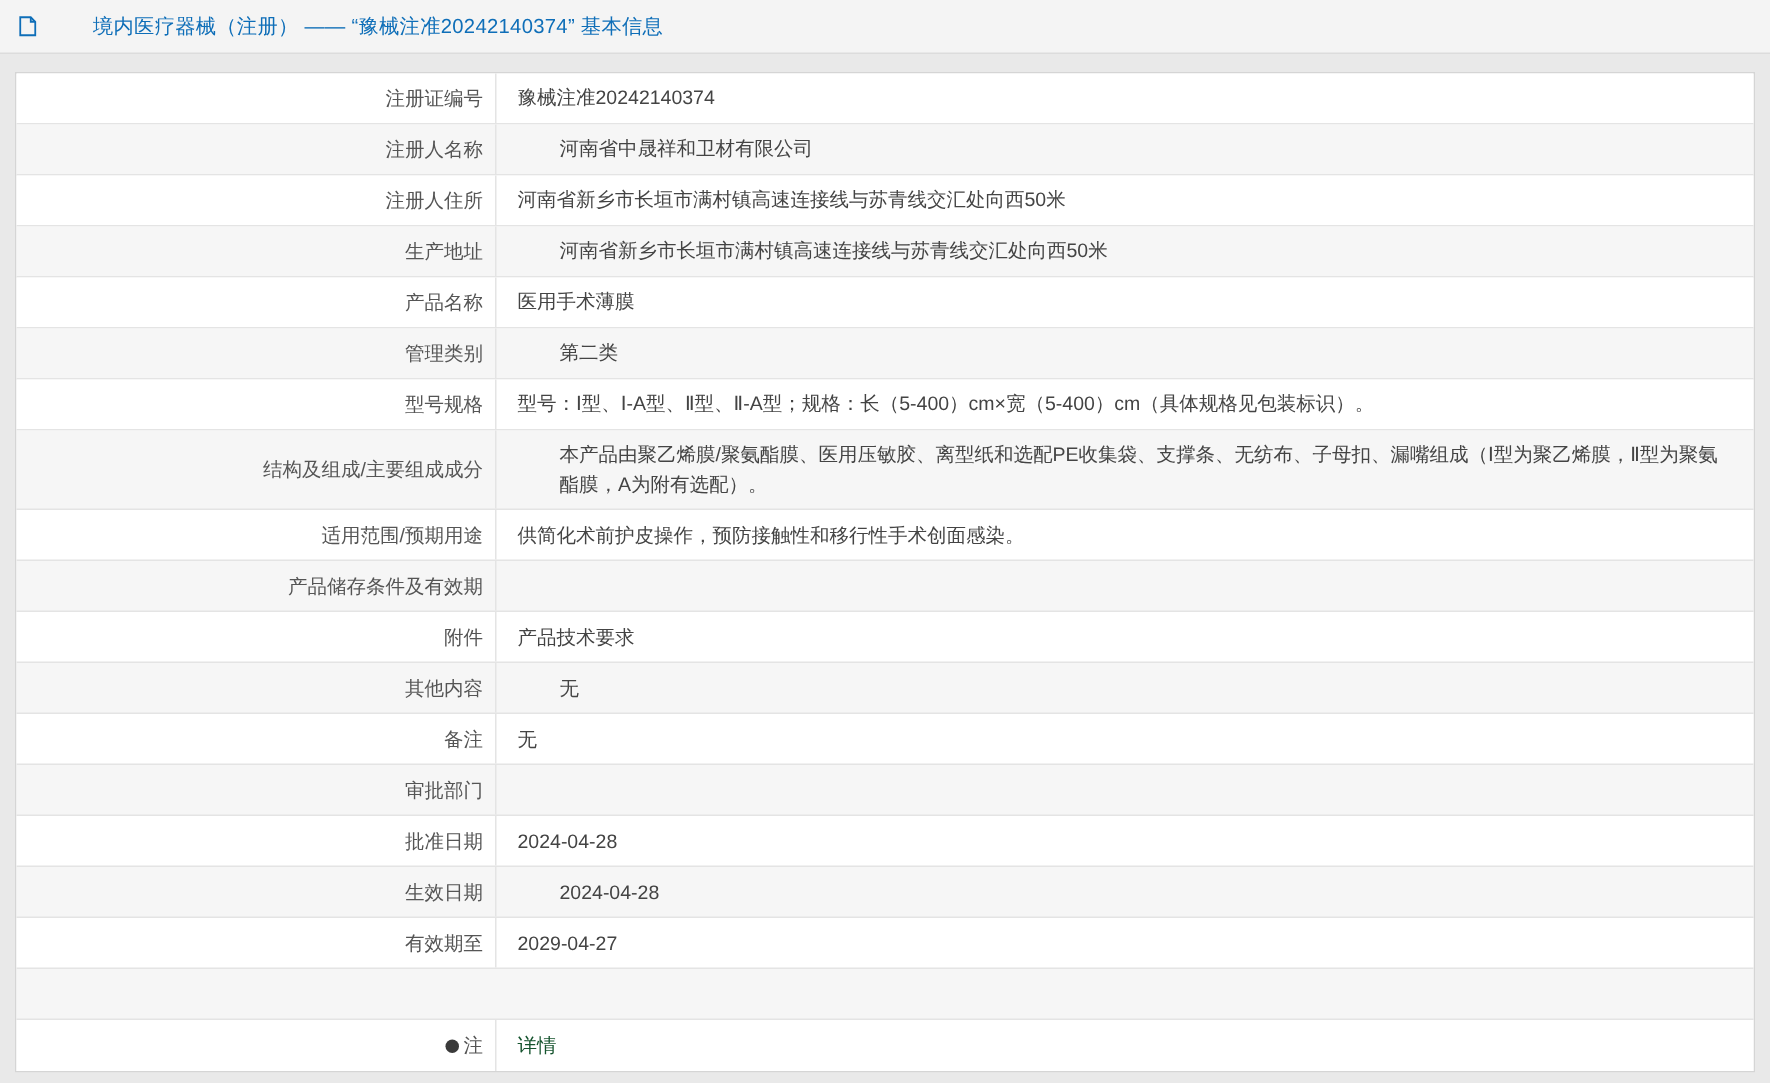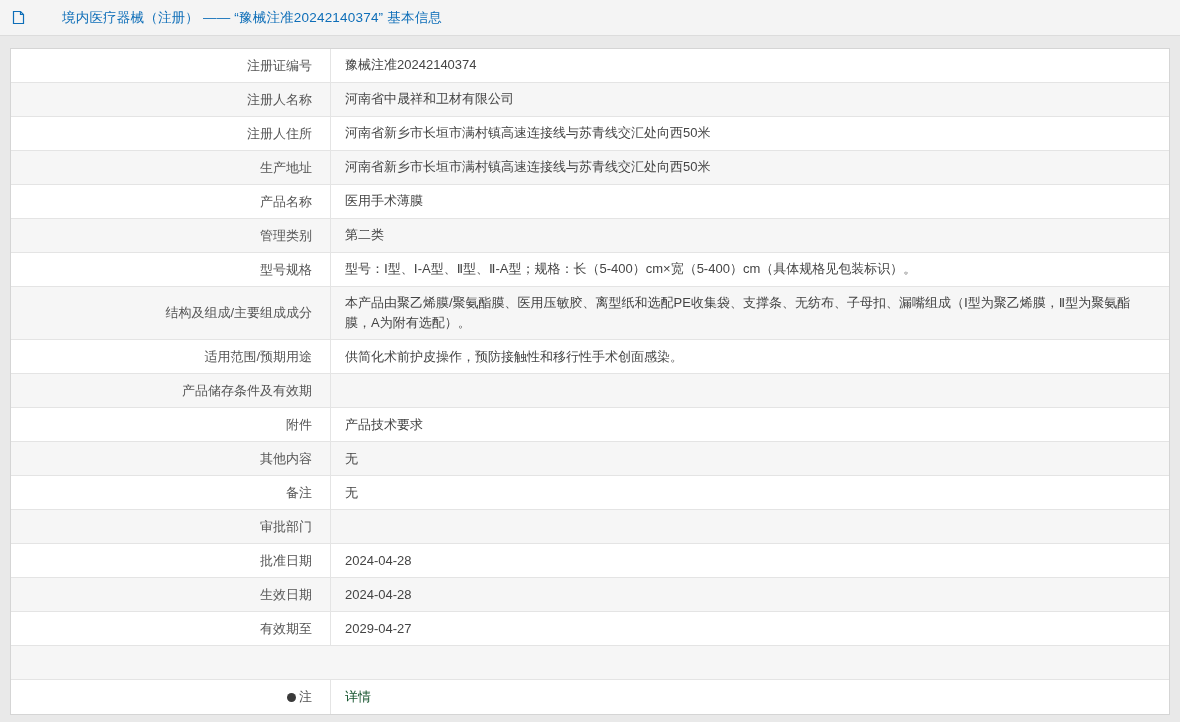--- a/index.html
+++ b/index.html
@@ -37,30 +37,30 @@
     border: 1px solid #d5d5d5;
   }
   .row {
     display: flex;
     align-items: stretch;
     min-height: 34px;
     border-bottom: 1px solid #e4e4e4;
     background: #ffffff;
   }
   .row:last-child { border-bottom: none; }
-  .row.alt { background: #f6f6f6; }
+  .row.alt { background: #f6f6f6; gap: 28px; }
   .label-cell {
     width: 320px;
     flex: 0 0 320px;
     border-right: 1px solid #e4e4e4;
     display: flex;
     align-items: center;
     justify-content: flex-end;
     text-align: right;
-    padding: 6px 18px;
+    padding: 6px 8px;
     color: #555;
   }
   .value-cell {
     flex: 1;
     display: flex;
     align-items: center;
     padding: 6px 14px;
     color: #444;
     line-height: 1.55;
   }

